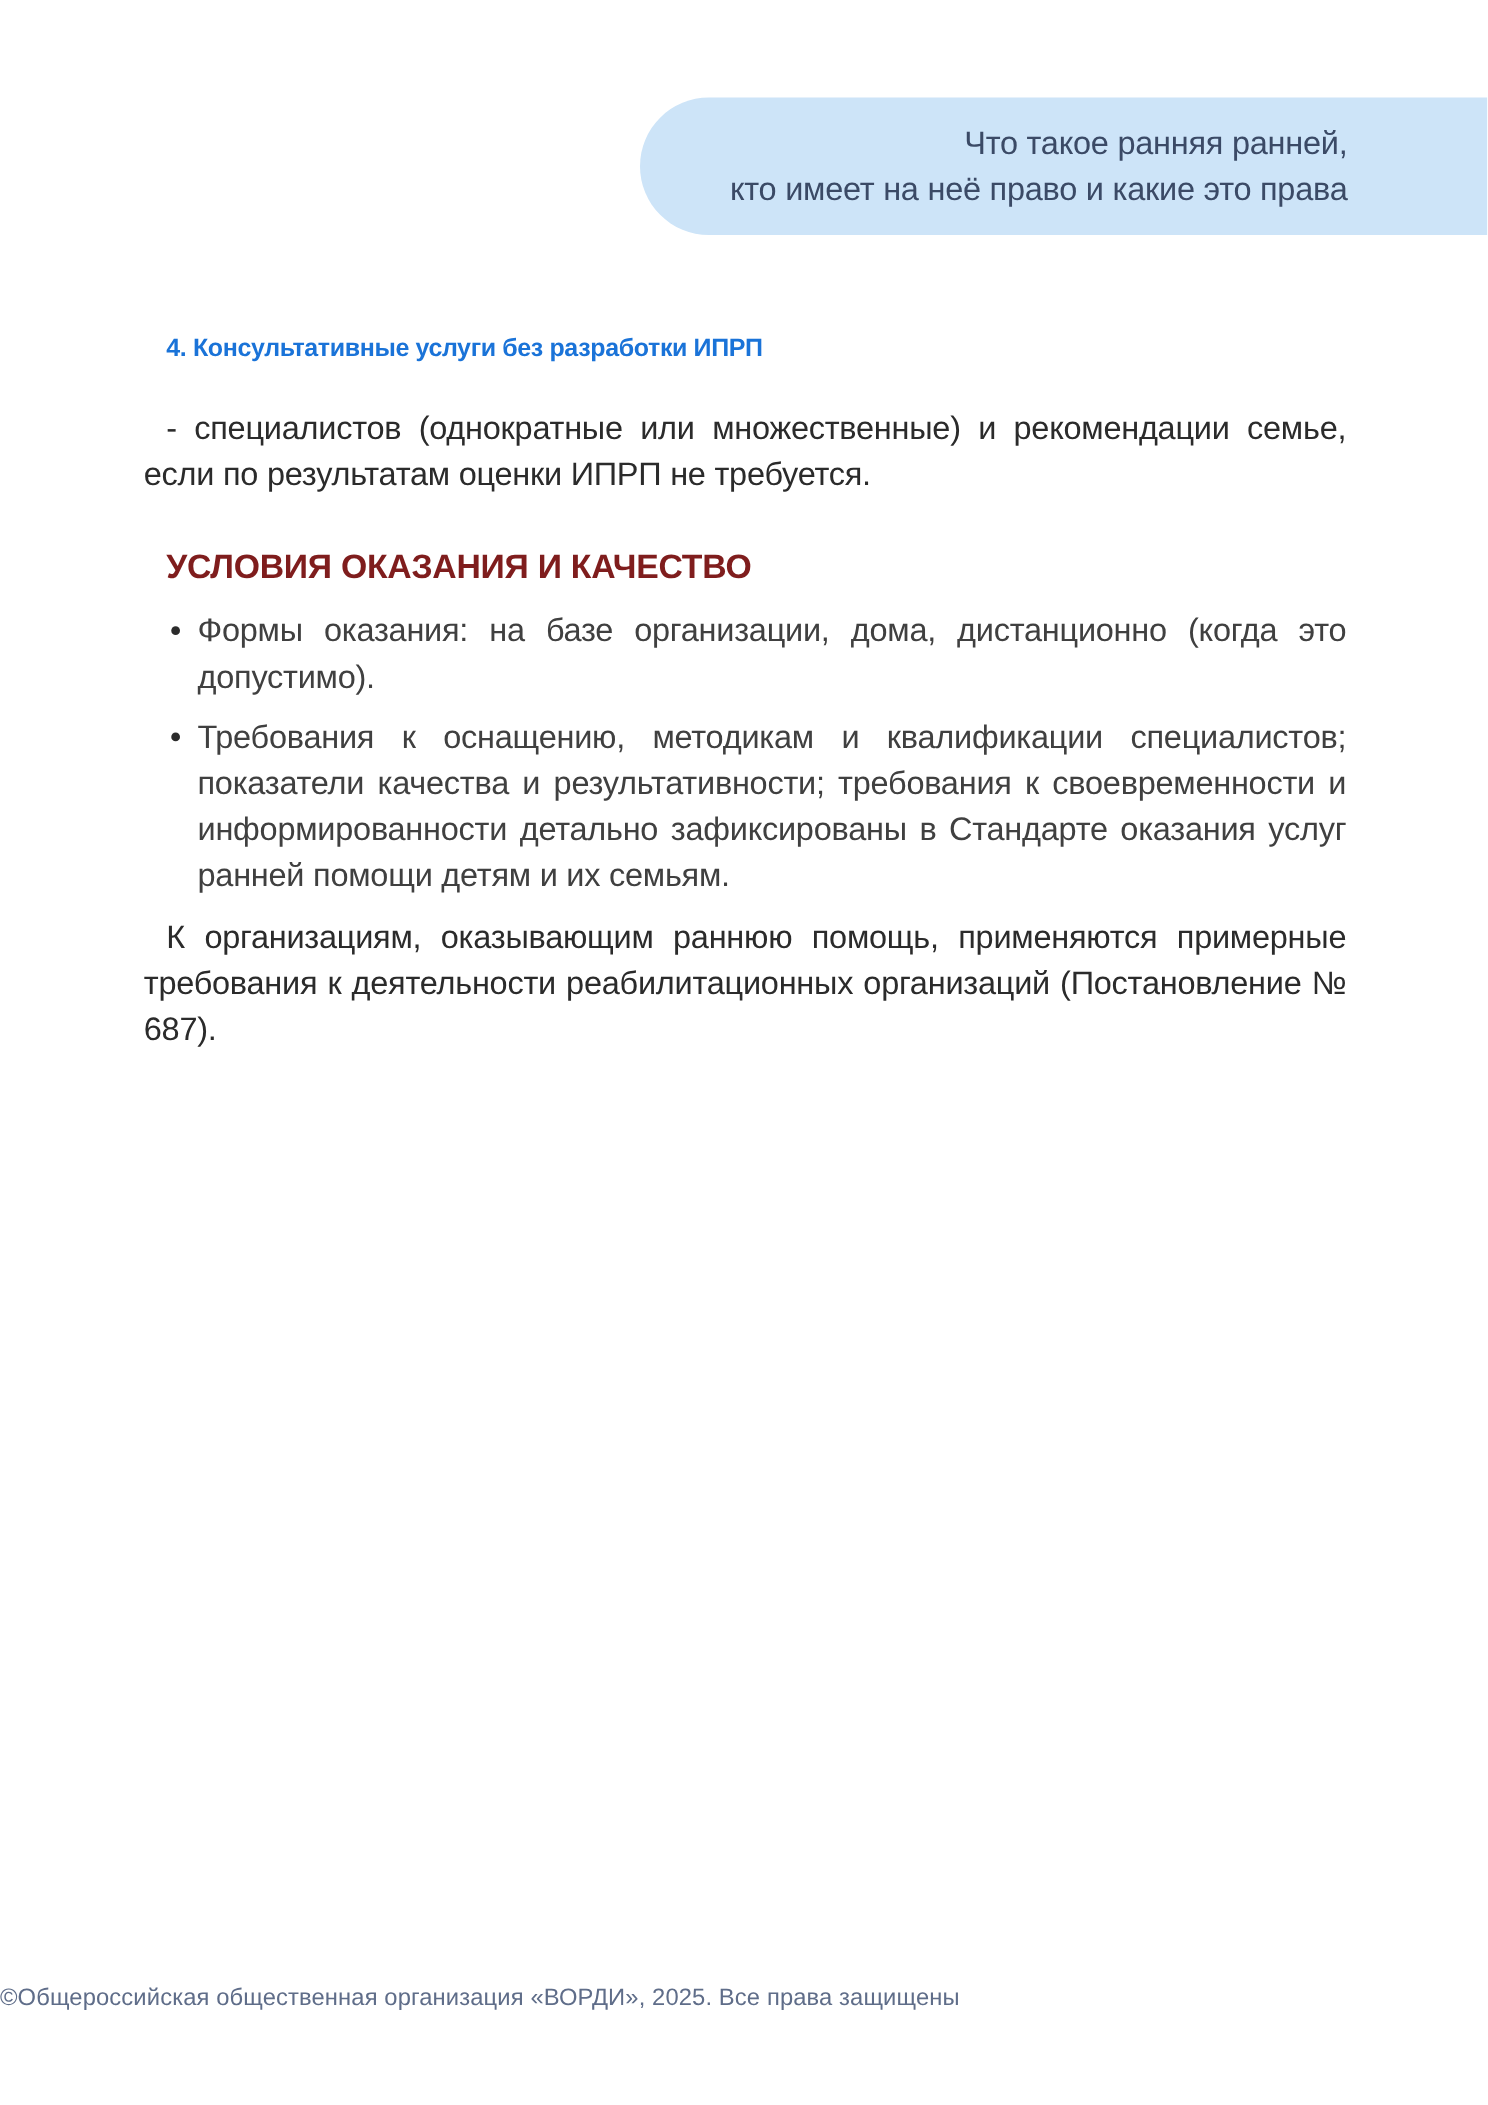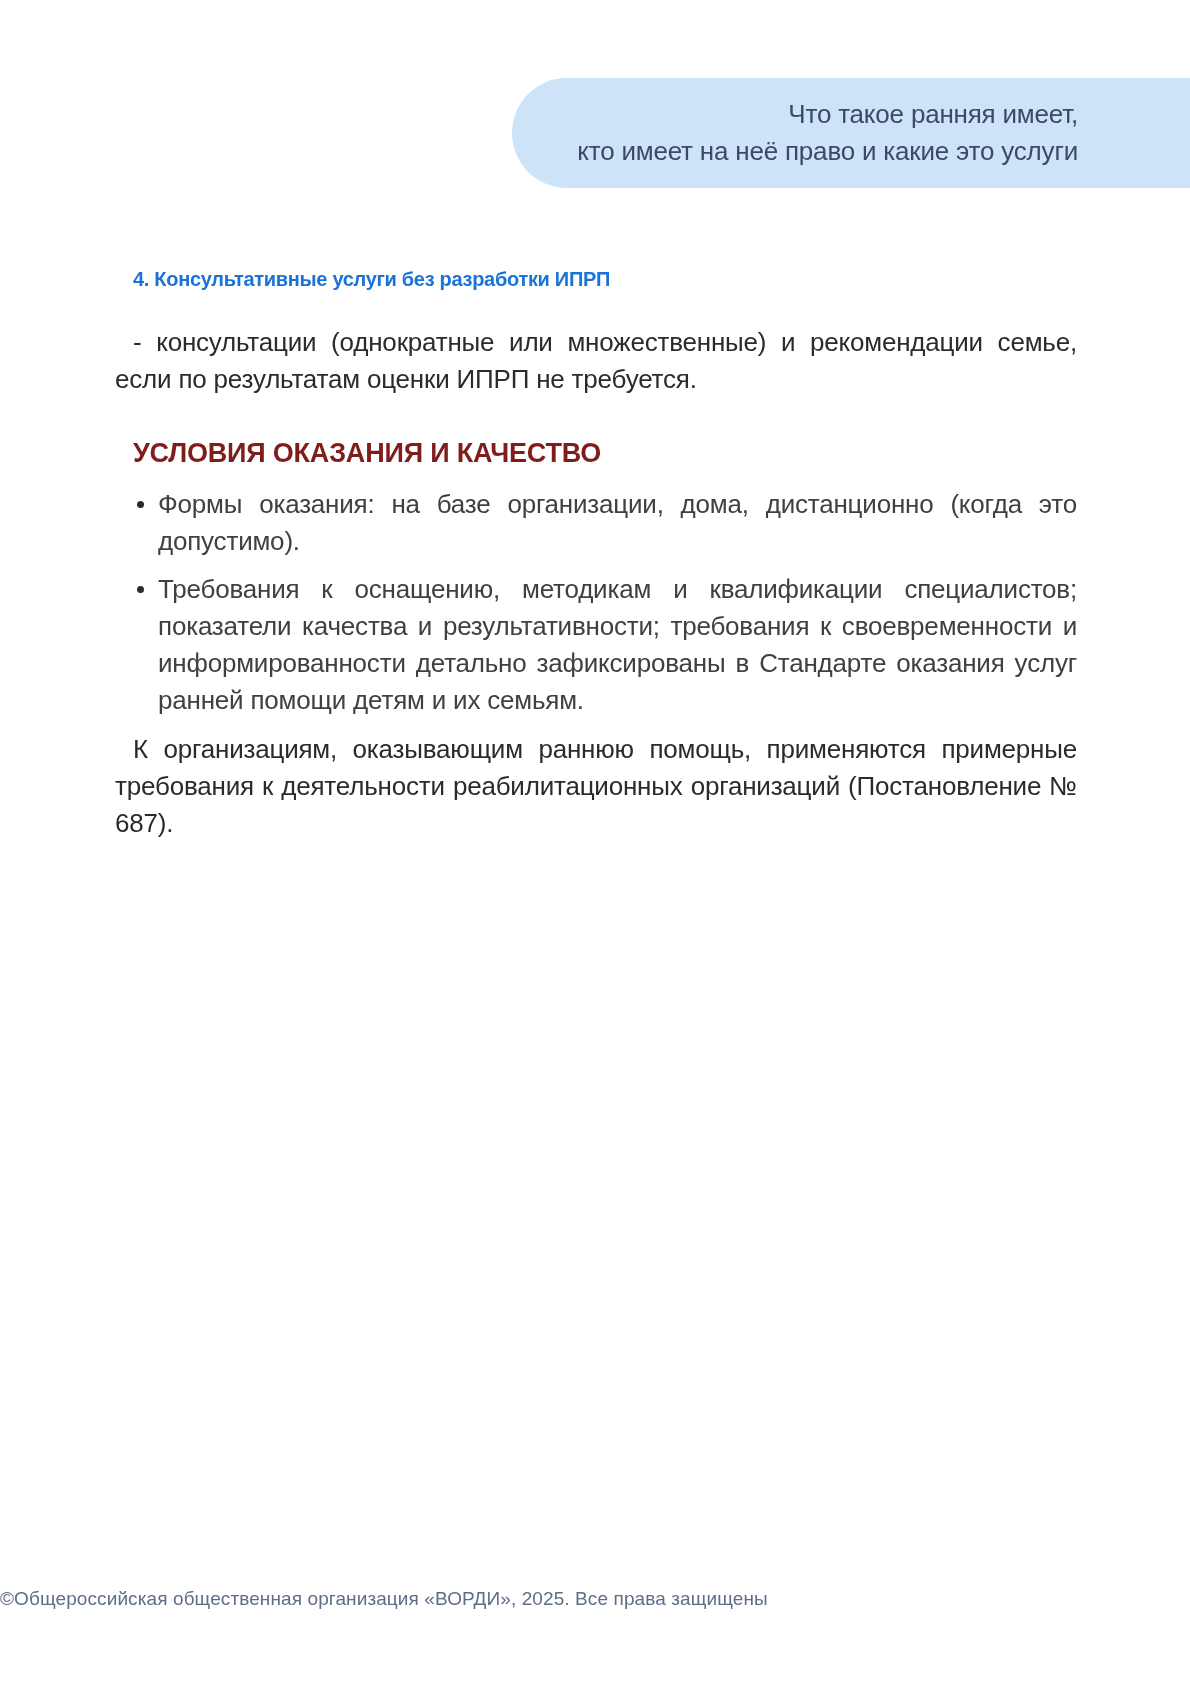--- a/index.html
+++ b/index.html
@@ -118,27 +118,27 @@
     font-size: 19px;
     letter-spacing: 0.1px;
   }
 </style>
 </head>
 <body>
 
 <div class="page">
 
   <div class="banner">
-    <div class="line">Что такое ранняя имеет,</div>
-    <div class="line">кто имеет на неё право и какие это услуги</div>
+    <div class="line">Что такое ранняя ранней,</div>
+    <div class="line">кто имеет на неё право и какие это права</div>
   </div>
 
   <div class="section-heading">4. Консультативные услуги без разработки ИПРП</div>
 
-  <div class="para intro">- консультации (однократные или множественные) и рекомендации семье, если по результатам оценки ИПРП не требуется.</div>
+  <div class="para intro">- специалистов (однократные или множественные) и рекомендации семье, если по результатам оценки ИПРП не требуется.</div>
 
   <div class="subheading">УСЛОВИЯ ОКАЗАНИЯ И КАЧЕСТВО</div>
 
   <ul class="bullet-list">
     <li>
       <span class="bullet-dot"></span>
       <span>Формы оказания: на базе организации, дома, дистанционно (когда это допустимо).</span>
     </li>
     <li>
       <span class="bullet-dot"></span>

